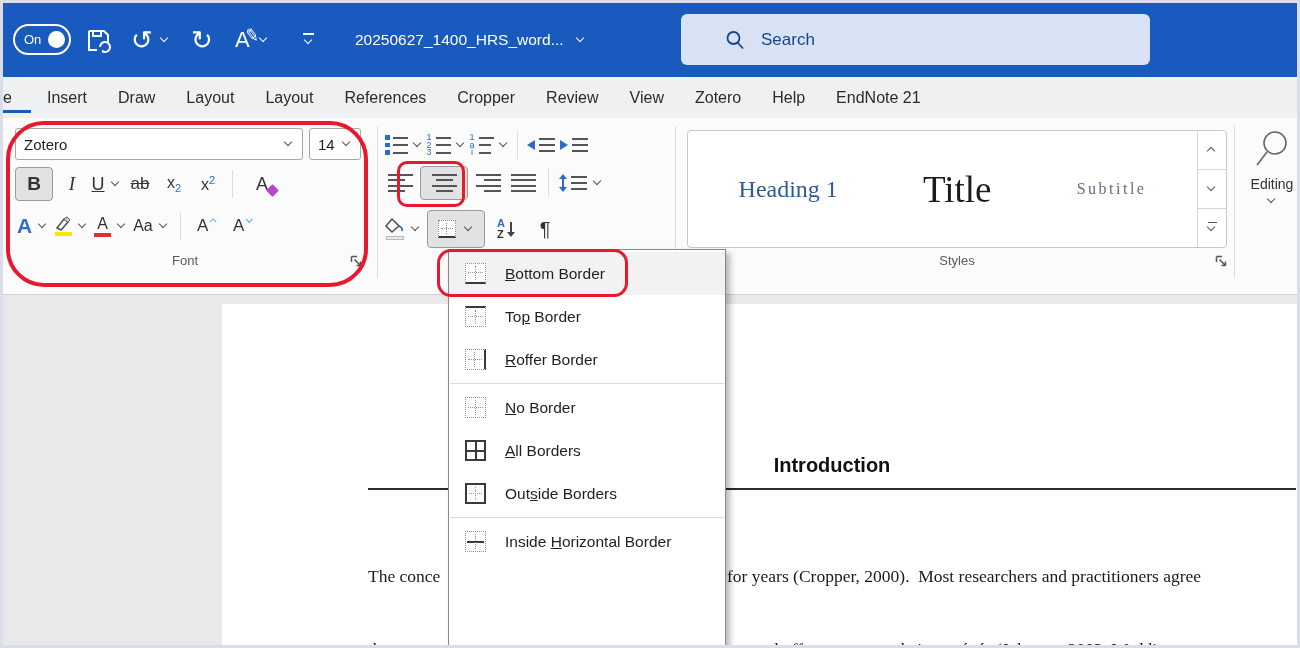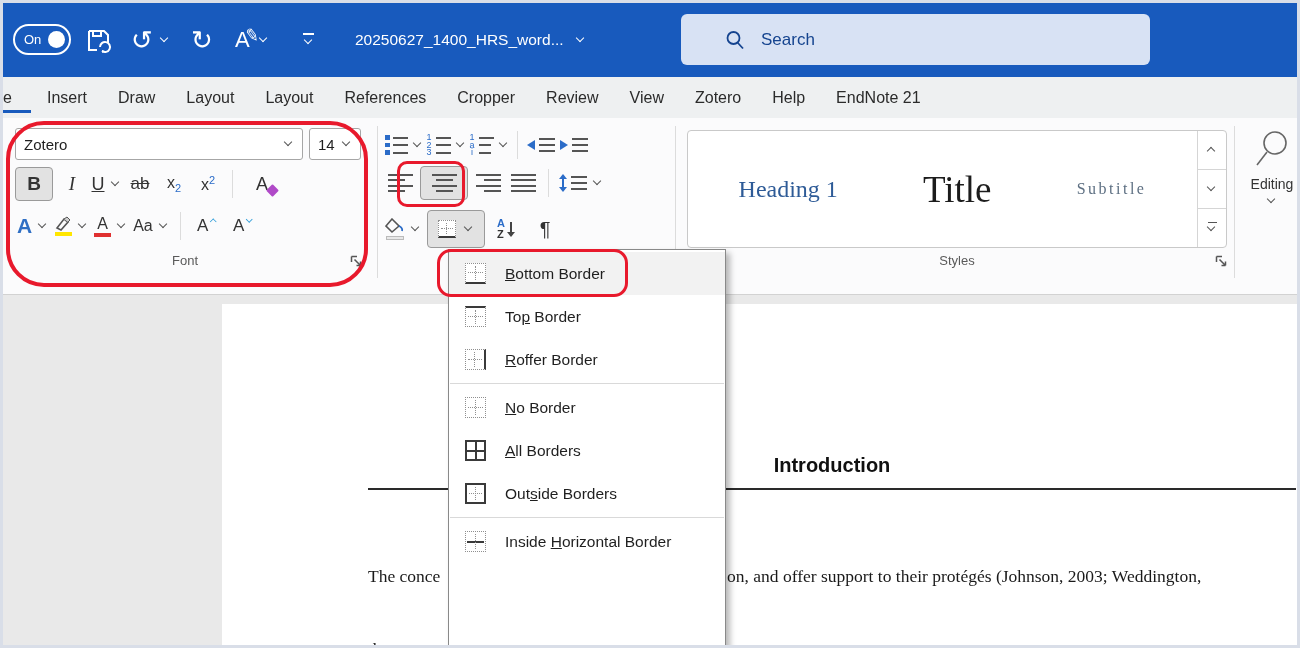--- a/index.html
+++ b/index.html
@@ -509,20 +509,21 @@
       <div class="doc-heading">Introduction</div>
       <div class="doc-border-line"></div>
       <div class="para para-left">
         <div>The conce</div>
         <div>that mento</div>
         
         
         
       </div>
       <div class="para para-right">
+        <div>for years (Cropper, 2000).  Most researchers and practitioners agree</div>
         <div>on, and offer support to their protégés (Johnson, 2003; Weddington,</div>
         
         
         
       </div>
     </div>
   </div>
 
   <div class="menu">
     <div class="mitem hover">

